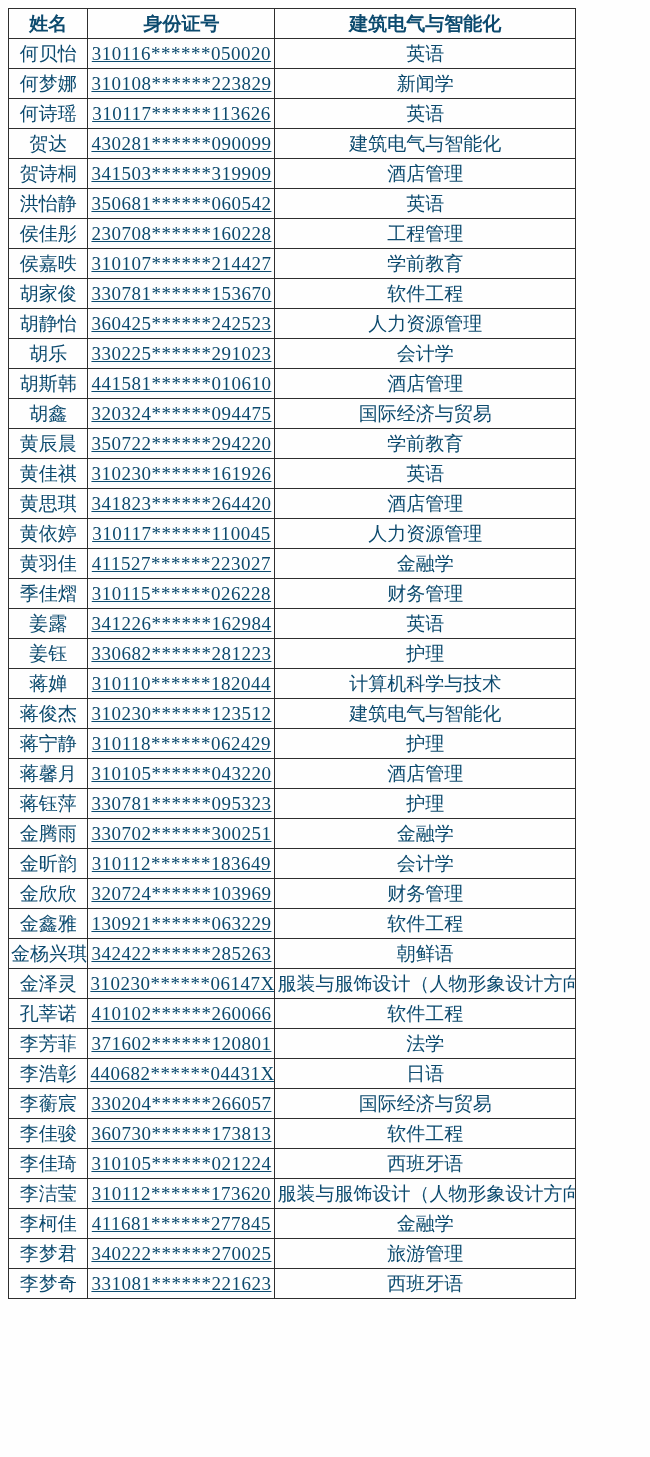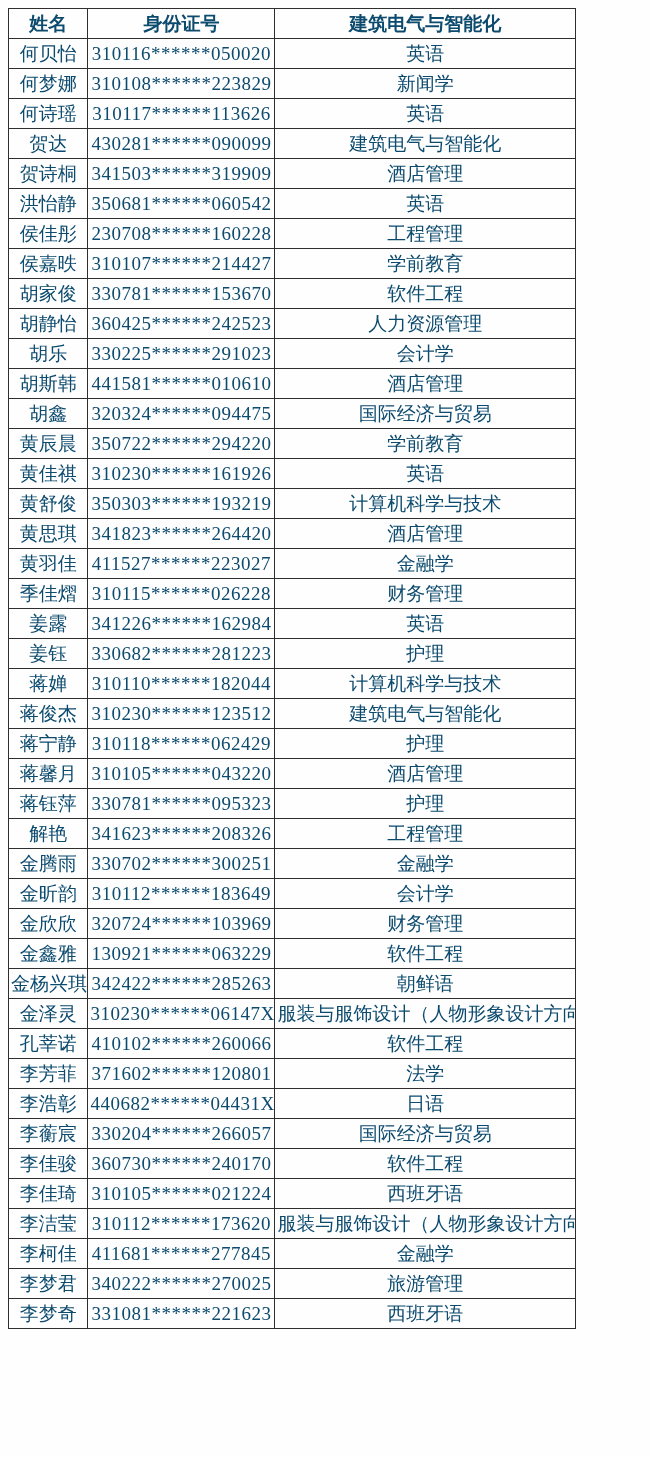--- a/index.html
+++ b/index.html
@@ -33,20 +33,21 @@
   }
   table.roster thead th {
     font-weight: bold;
     font-size: 19px;
   }
   col.col-name  { width: 14%; }
   col.col-id    { width: 33%; }
   col.col-major { width: 53%; }
   td[data-name="id-cell"] {
     letter-spacing: 0.5px;
+    text-decoration: underline;
   }
 </style>
 </head>
 <body>
 
 <div class="page" data-name="document-page">
   <table class="roster" data-name="admission-roster-table">
     <colgroup>
       <col class="col-name">
       <col class="col-id">
@@ -129,28 +130,28 @@
           <td data-name="name-cell">黄辰晨</td>
           <td data-name="id-cell">350722******294220</td>
           <td data-name="major-cell">学前教育</td>
         </tr>
         <tr data-name="table-row">
           <td data-name="name-cell">黄佳祺</td>
           <td data-name="id-cell">310230******161926</td>
           <td data-name="major-cell">英语</td>
         </tr>
         <tr data-name="table-row">
-          <td data-name="name-cell">黄舒俊</td>
-          <td data-name="id-cell">350303******193219</td>
-          <td data-name="major-cell">计算机科学与技术</td>
-        </tr>
-        <tr data-name="table-row">
           <td data-name="name-cell">黄思琪</td>
           <td data-name="id-cell">341823******264420</td>
           <td data-name="major-cell">酒店管理</td>
+        </tr>
+        <tr data-name="table-row">
+          <td data-name="name-cell">黄依婷</td>
+          <td data-name="id-cell">310117******110045</td>
+          <td data-name="major-cell">人力资源管理</td>
         </tr>
         <tr data-name="table-row">
           <td data-name="name-cell">黄羽佳</td>
           <td data-name="id-cell">411527******223027</td>
           <td data-name="major-cell">金融学</td>
         </tr>
         <tr data-name="table-row">
           <td data-name="name-cell">季佳熠</td>
           <td data-name="id-cell">310115******026228</td>
           <td data-name="major-cell">财务管理</td>
@@ -184,25 +185,20 @@
           <td data-name="name-cell">蒋馨月</td>
           <td data-name="id-cell">310105******043220</td>
           <td data-name="major-cell">酒店管理</td>
         </tr>
         <tr data-name="table-row">
           <td data-name="name-cell">蒋钰萍</td>
           <td data-name="id-cell">330781******095323</td>
           <td data-name="major-cell">护理</td>
         </tr>
         <tr data-name="table-row">
-          <td data-name="name-cell">解艳</td>
-          <td data-name="id-cell">341623******208326</td>
-          <td data-name="major-cell">工程管理</td>
-        </tr>
-        <tr data-name="table-row">
           <td data-name="name-cell">金腾雨</td>
           <td data-name="id-cell">330702******300251</td>
           <td data-name="major-cell">金融学</td>
         </tr>
         <tr data-name="table-row">
           <td data-name="name-cell">金昕韵</td>
           <td data-name="id-cell">310112******183649</td>
           <td data-name="major-cell">会计学</td>
         </tr>
         <tr data-name="table-row">
@@ -240,21 +236,21 @@
           <td data-name="id-cell">440682******04431X</td>
           <td data-name="major-cell">日语</td>
         </tr>
         <tr data-name="table-row">
           <td data-name="name-cell">李蘅宸</td>
           <td data-name="id-cell">330204******266057</td>
           <td data-name="major-cell">国际经济与贸易</td>
         </tr>
         <tr data-name="table-row">
           <td data-name="name-cell">李佳骏</td>
-          <td data-name="id-cell">360730******240170</td>
+          <td data-name="id-cell">360730******173813</td>
           <td data-name="major-cell">软件工程</td>
         </tr>
         <tr data-name="table-row">
           <td data-name="name-cell">李佳琦</td>
           <td data-name="id-cell">310105******021224</td>
           <td data-name="major-cell">西班牙语</td>
         </tr>
         <tr data-name="table-row">
           <td data-name="name-cell">李洁莹</td>
           <td data-name="id-cell">310112******173620</td>

